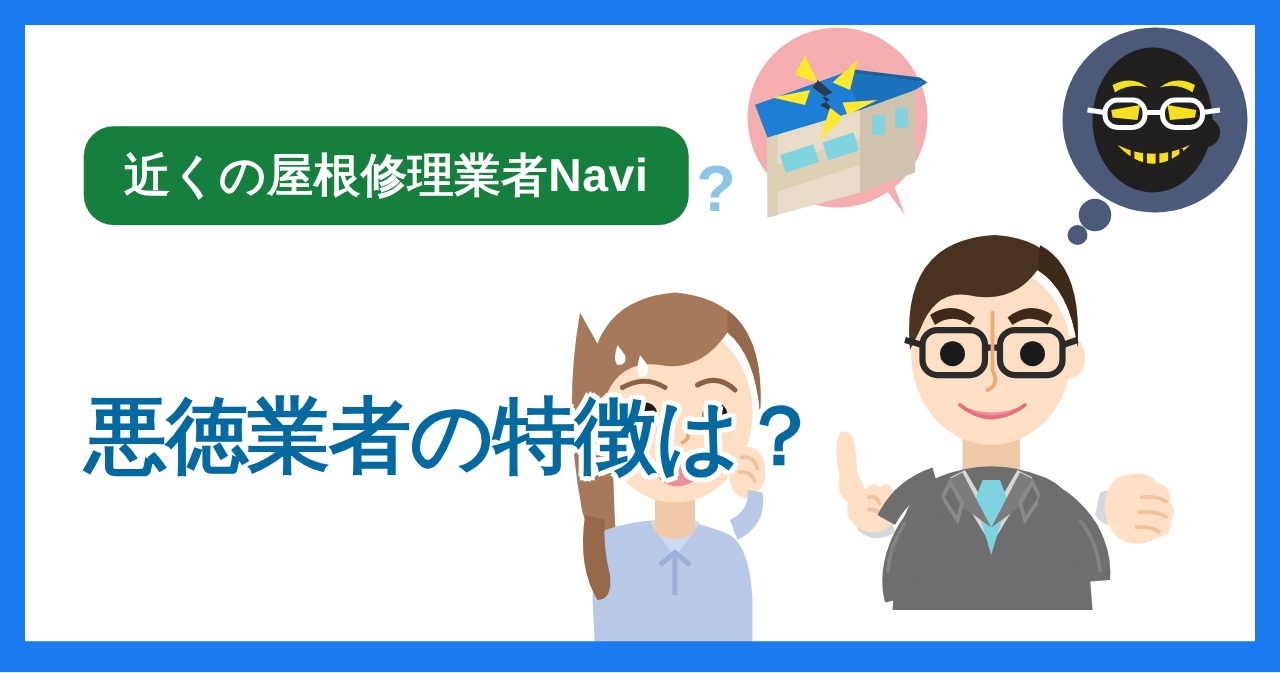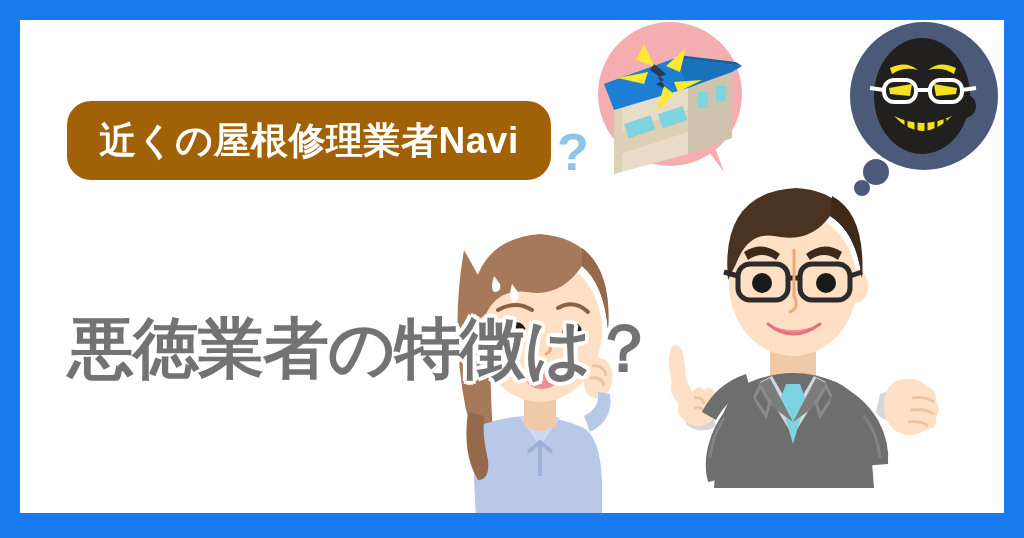--- a/index.html
+++ b/index.html
@@ -31,21 +31,21 @@
     z-index: 60;
   }
 
   
   .logo-badge {
     position: absolute;
     left: 67px;
     top: 101px;
     width: 484px;
     height: 79px;
-    background: #a16207;
+    background: #15803d;
     border-radius: 24px;
     display: flex;
     align-items: center;
     justify-content: center;
     z-index: 40;
     text-align: center;
   }
   .logo-badge-text {
     color: #ffffff;
     font-size: 37px;
@@ -81,21 +81,21 @@
     line-height: 1.1;
     text-shadow:
       2px 0 0 #fff, -2px 0 0 #fff, 0 2px 0 #fff, 0 -2px 0 #fff,
       2px 2px 0 #fff, -2px 2px 0 #fff, 2px -2px 0 #fff, -2px -2px 0 #fff,
       3px 0 0 #fff, -3px 0 0 #fff, 0 3px 0 #fff, 0 -3px 0 #fff;
   }
   .headline-main {
     margin-top: 8px;
     font-size: 66px;
     font-weight: 700;
-    color: #737373;
+    color: #0369a1;
     letter-spacing: -1px;
     white-space: nowrap;
     line-height: 1.05;
     text-shadow:
       3px 0 0 #fff, -3px 0 0 #fff, 0 3px 0 #fff, 0 -3px 0 #fff,
       3px 3px 0 #fff, -3px 3px 0 #fff, 3px -3px 0 #fff, -3px -3px 0 #fff,
       4px 0 0 #fff, -4px 0 0 #fff, 0 4px 0 #fff, 0 -4px 0 #fff;
   }
 
   

